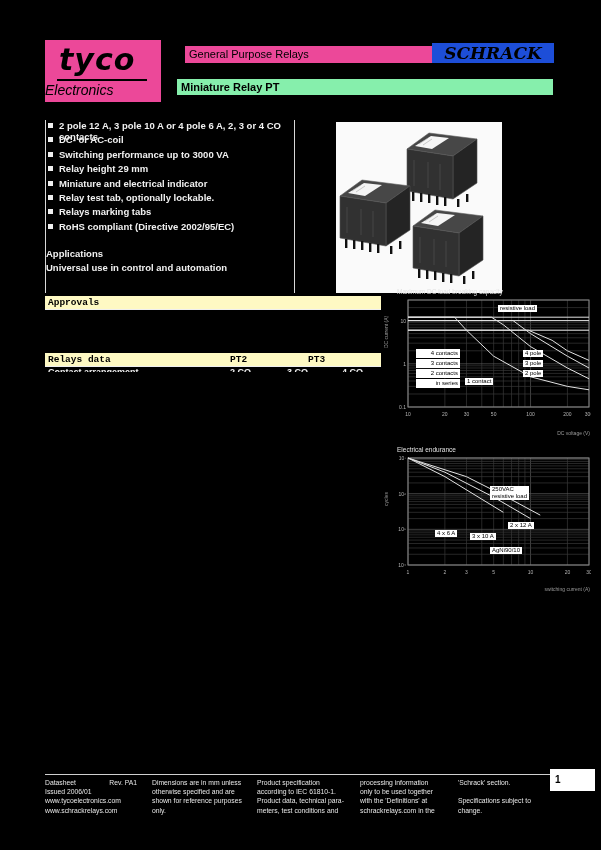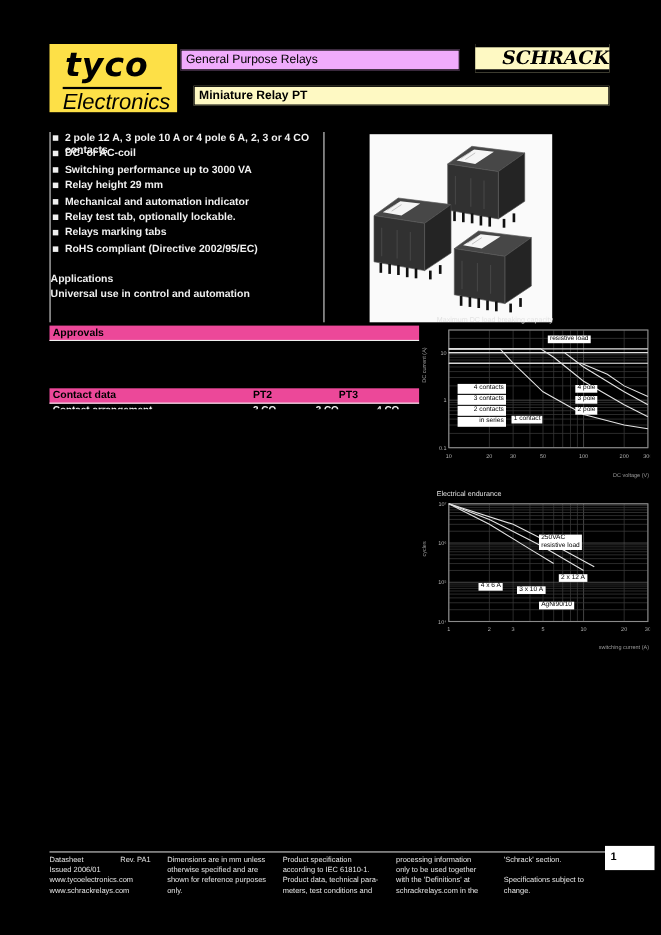--- a/index.html
+++ b/index.html
@@ -1,43 +1,43 @@
 <!DOCTYPE html>
 <html><head>
 <meta charset="utf-8">
 <style>
   html,body{margin:0;padding:0;background:#000;}
   #page{position:relative;width:601px;height:850px;background:#000;overflow:hidden;
         font-family:"Liberation Sans", sans-serif;color:#f0f0f0;}
   .abs{position:absolute;}
   
-  #brand-box{left:45px;top:40px;width:116px;height:62px;background:#fde047;color:#000;}
+  #brand-box{left:45px;top:40px;width:116px;height:62px;background:#ec4899;color:#000;}
   #brand-top{position:absolute;left:14px;top:2px;font-family:"DejaVu Sans",sans-serif;
              font-weight:bold;font-style:italic;font-size:30px;letter-spacing:1px;}
   #brand-rule{position:absolute;left:12px;top:39px;width:90px;height:2px;background:#000;}
-  #brand-bottom{position:absolute;left:12px;top:42px;font-style:italic;font-size:20px;}
-  #cat-bar{left:164px;top:45px;width:254px;height:19px;background:#f0abfc;color:#000;
+  #brand-bottom{position:absolute;left:0;top:42px;font-style:italic;font-size:14px;}
+  #cat-bar{left:184px;top:45px;width:254px;height:19px;background:#ec4899;color:#000;
            border:1px solid #000;font-size:11px;line-height:17px;padding-left:4px;box-sizing:border-box;}
-  #schrack-box{left:432px;top:40px;width:122px;height:26px;background:#fef9c3;color:#000;
+  #schrack-box{left:432px;top:40px;width:122px;height:26px;background:#1d4ed8;color:#000;
                border-top:3px solid #000;border-bottom:3px solid #000;box-sizing:border-box;
-               text-align:right;font-family:"DejaVu Serif",serif;font-weight:bold;font-style:italic;
+               text-align:center;font-family:"DejaVu Serif",serif;font-weight:bold;font-style:italic;
                font-size:17px;line-height:20px;letter-spacing:0px;}
-  #title-bar{left:176px;top:78px;width:378px;height:18px;background:#fef9c3;color:#000;
+  #title-bar{left:176px;top:78px;width:378px;height:18px;background:#86efac;color:#000;
              border:1px solid #000;font-size:11px;font-weight:bold;line-height:16px;
              padding-left:4px;box-sizing:border-box;}
   
   #features{left:48px;top:120px;width:244px;}
   .feat{display:flex;align-items:flex-start;height:14.4px;font-size:9.5px;font-weight:bold;}
   .sq{flex:0 0 auto;width:5px;height:5px;background:#f0f0f0;margin:3px 6px 0 0;}
   #apps-head{left:46px;top:248px;font-size:9.5px;font-weight:bold;}
   #apps-text{left:46px;top:262px;font-size:9.5px;font-weight:bold;}
   .vrule{width:1px;background:#d8d8d8;}
   
-  .sect-bar{background:#ec4899;color:#000;height:13px;font-size:9.5px;font-weight:bold;
-            line-height:13px;border-bottom:1px solid #efefef;}
+  .sect-bar{background:#fef9c3;color:#000;height:13px;font-size:9.5px;font-weight:bold;
+            line-height:13px;border-bottom:1px solid #efefef;font-family:Liberation Mono, monospace;}
   .sect-bar .lbl{position:absolute;left:3px;top:0;}
   .colhead{position:absolute;top:0;}
   
   #photo-box{left:336px;top:122px;width:166px;height:171px;background:#fafafa;}
   
   .chart{color:#d8d8d8;}
   #chart1{left:385px;top:288px;width:213px;height:148px;}
   #chart2{left:385px;top:446px;width:213px;height:146px;}
   .chart-title{position:absolute;left:12px;top:0;font-size:6.5px;color:#e2e2e2;white-space:nowrap;}
   .chart-svg{position:absolute;left:10px;top:10px;}
@@ -92,21 +92,21 @@
     <div class="feat">
         <span class="sq"></span>
         <span>Switching performance up to 3000 VA</span>
       </div>
     <div class="feat">
         <span class="sq"></span>
         <span>Relay height 29 mm</span>
       </div>
     <div class="feat">
         <span class="sq"></span>
-        <span>Mechanical and automation indicator</span>
+        <span>Miniature and electrical indicator</span>
       </div>
     <div class="feat">
         <span class="sq"></span>
         <span>Relay test tab, optionally lockable.</span>
       </div>
     <div class="feat">
         <span class="sq"></span>
         <span>Relays marking tabs</span>
       </div>
     <div class="feat">
@@ -234,21 +234,21 @@
     <div class="cplain" style="left:31px;top:71px;width:40px;">3 contacts</div>
     <div class="cplain" style="left:31px;top:81px;width:40px;">2 contacts</div>
     <div class="cplain" style="left:31px;top:91px;width:40px;">in series</div>
     <div class="cbox" style="left:80px;top:90px;">1 contact</div>
     <div class="cbox" style="left:138px;top:62px;">4 pole</div>
     <div class="cbox" style="left:138px;top:72px;">3 pole</div>
     <div class="cbox" style="left:138px;top:82px;">2 pole</div>
   </div>
 
   <div class="abs sect-bar" id="contact-bar">
-    <span class="lbl">Contact data</span>
+    <span class="lbl">Relays data</span>
     <span class="colhead" style="left:185px;">PT2</span>
     <span class="colhead" style="left:242px;padding-left:21px;">PT3</span>
     <span class="colhead" style="left:297px;padding-left:44px;">PT5</span>
   </div>
   <div class="abs" id="contact-clip">
     <span style="left:3px;">Contact arrangement</span>
     <span style="left:185px;">2 CO</span>
     <span style="left:242px;">3 CO</span>
     <span style="left:297px;">4 CO</span>
   </div>

